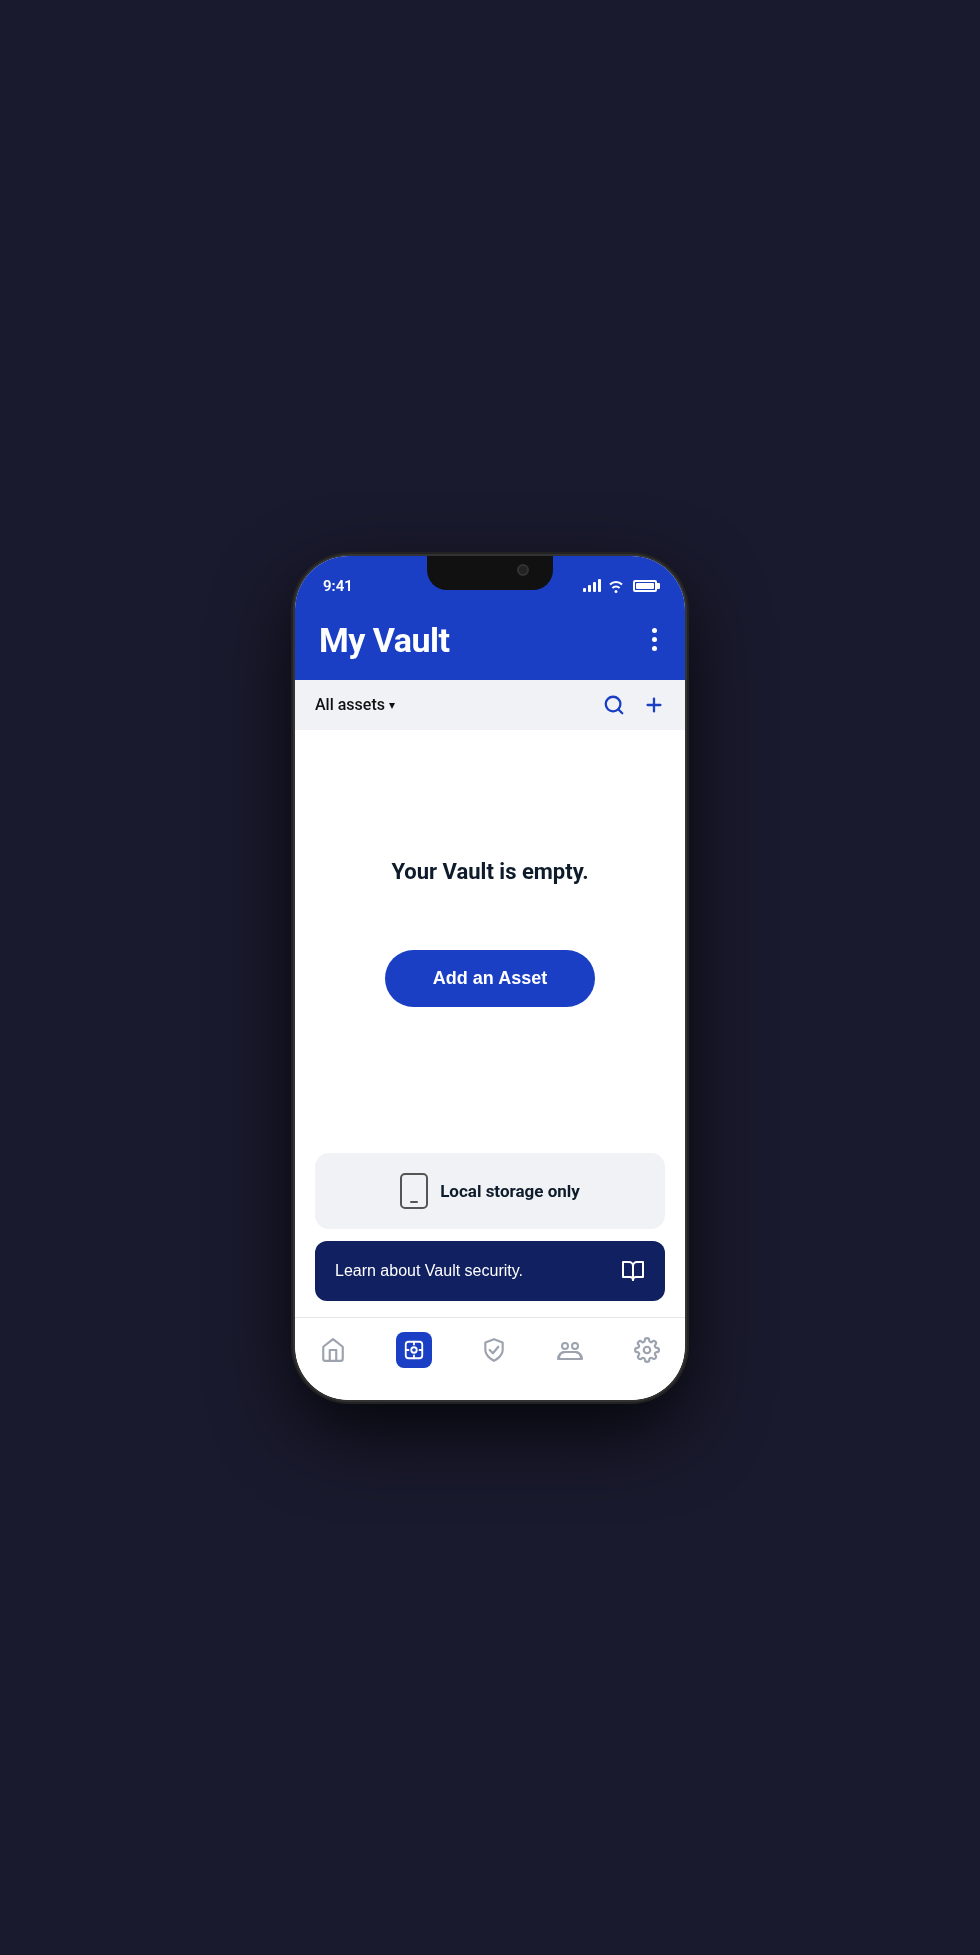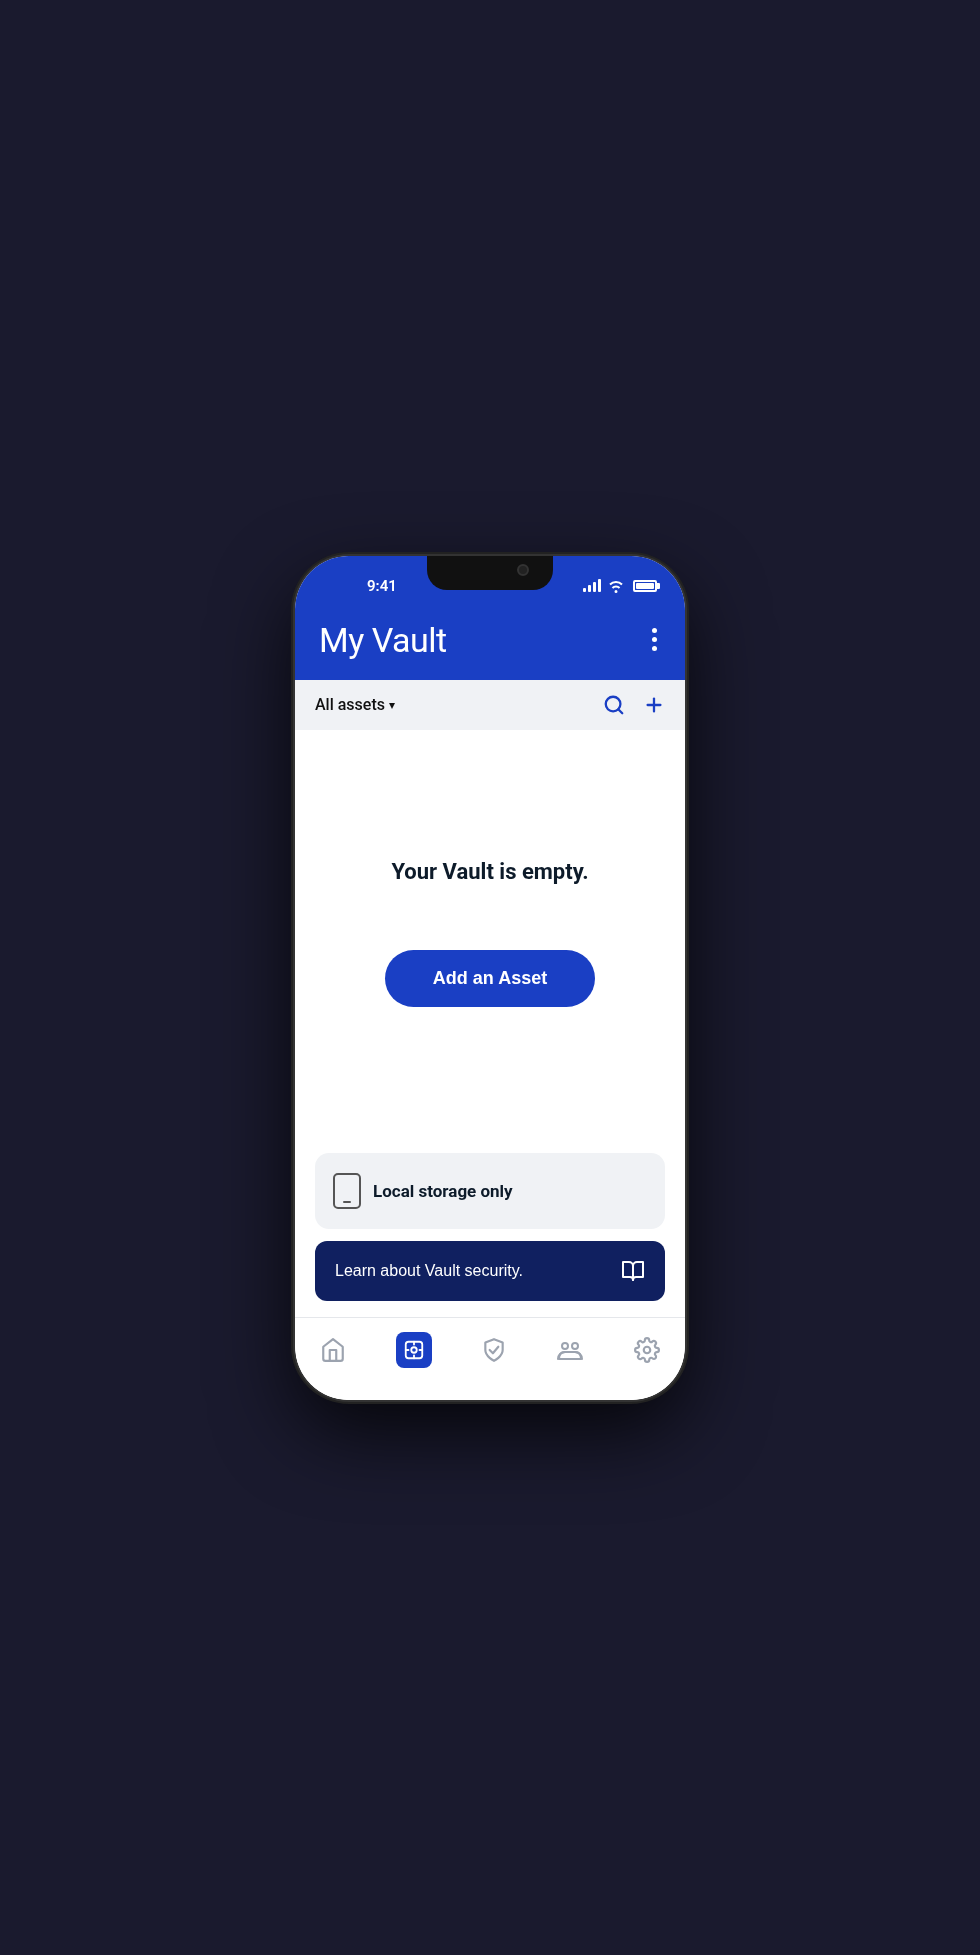--- a/index.html
+++ b/index.html
@@ -67,21 +67,20 @@
       align-items: center;
       justify-content: space-between;
       padding: 12px 28px 0;
       flex-shrink: 0;
     }
 
     .status-time {
       color: #fff;
       font-size: 15px;
       font-weight: 600;
-      margin-left: 44px;
     }
 
     .status-icons {
       display: flex;
       align-items: center;
       gap: 6px;
     }
 
     .signal-bars {
       display: flex;
@@ -161,21 +160,21 @@
       padding: 16px 24px 20px;
       display: flex;
       align-items: center;
       justify-content: space-between;
       flex-shrink: 0;
     }
 
     .app-title {
       color: #fff;
       font-size: 34px;
-      font-weight: 400;
+      font-weight: 700;
       letter-spacing: -0.5px;
     }
 
     .menu-dots {
       display: flex;
       flex-direction: column;
       gap: 4px;
       cursor: pointer;
       padding: 4px;
     }
@@ -282,20 +281,21 @@
       padding: 20px 18px;
       display: flex;
       flex-direction: column;
       gap: 10px;
     }
 
     .card-header {
       display: flex;
       align-items: center;
       gap: 12px;
+      justify-content: center;
     }
 
     .device-icon {
       width: 28px;
       height: 36px;
       border: 2.5px solid #555;
       border-radius: 5px;
       position: relative;
       flex-shrink: 0;
     }

